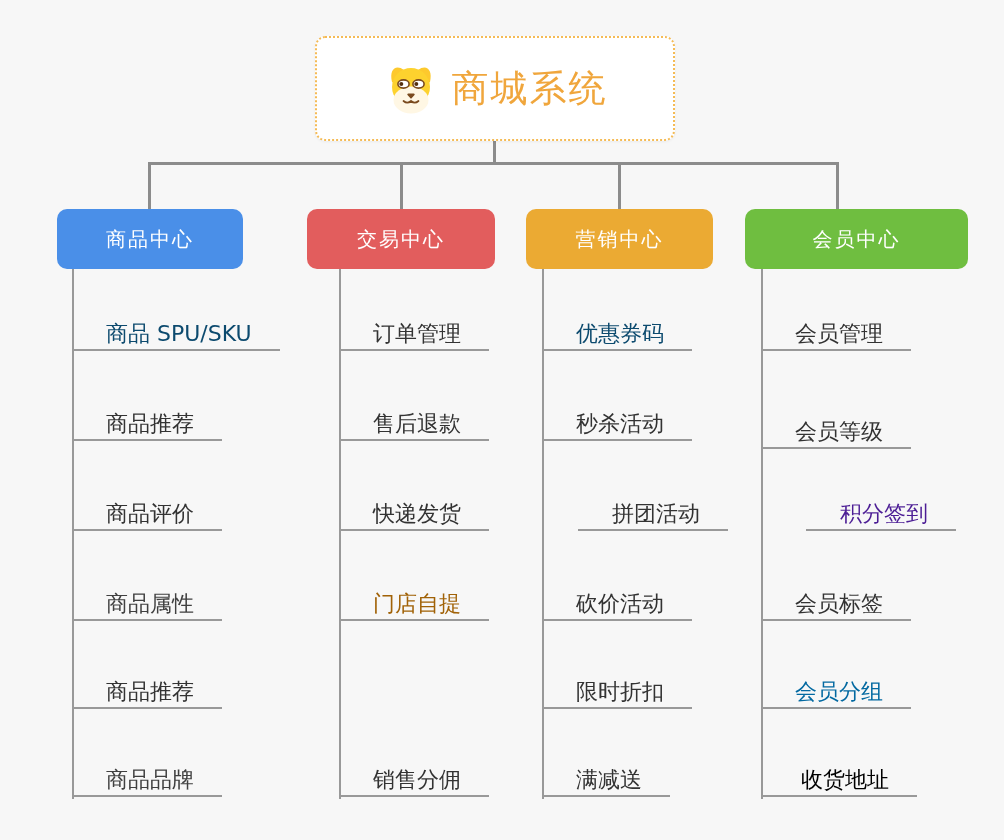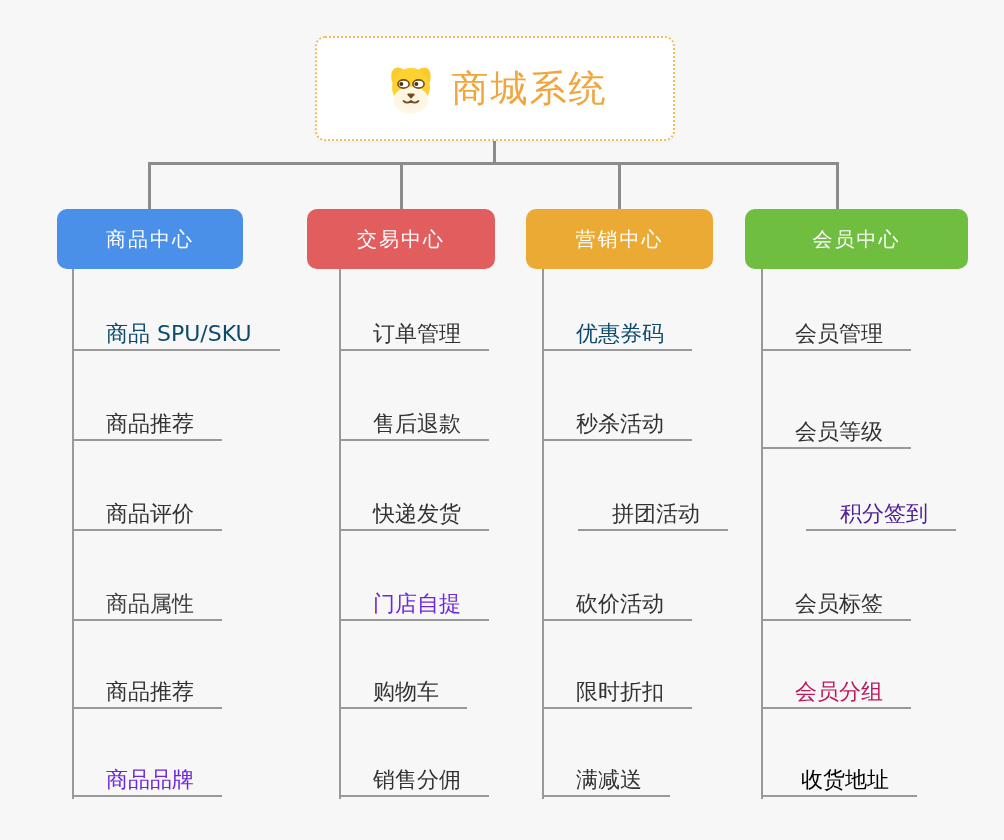--- a/index.html
+++ b/index.html
@@ -143,46 +143,45 @@
     <span>会员中心</span>
   </div>
 
   <div class="col col-1">
     <div class="vline" style="background: rgb(153, 153, 153);"></div>
     <div class="child child-r1" style="color: #0c4a6e; border-bottom-color: rgb(153, 153, 153);">商品 SPU/SKU</div>
     <div class="child child-r2" style="color: rgb(51, 51, 51); border-bottom-color: rgb(153, 153, 153);">商品推荐</div>
     <div class="child child-r3" style="color: rgb(51, 51, 51); border-bottom-color: rgb(153, 153, 153);">商品评价</div>
     <div class="child child-r4" style="color: #404040; border-bottom-color: rgb(153, 153, 153);">商品属性</div>
     <div class="child child-r5" style="color: rgb(51, 51, 51); border-bottom-color: rgb(153, 153, 153);">商品推荐</div>
-    <div class="child child-r6" style="color: #6d28d9; border-bottom-color: rgb(153, 153, 153);">商品品牌</div>
+    <div class="child child-r6" style="color: #404040; border-bottom-color: rgb(153, 153, 153);">商品品牌</div>
   </div>
 
   <div class="col col-2">
     <div class="vline" style="background: rgb(153, 153, 153);"></div>
     <div class="child child-r1" style="color: rgb(51, 51, 51); border-bottom-color: rgb(153, 153, 153);">订单管理</div>
     <div class="child child-r2" style="color: rgb(51, 51, 51); border-bottom-color: rgb(153, 153, 153);">售后退款</div>
     <div class="child child-r3" style="color: rgb(51, 51, 51); border-bottom-color: rgb(153, 153, 153);">快递发货</div>
-    <div class="child child-r4" style="color: #6d28d9; border-bottom-color: rgb(153, 153, 153);">门店自提</div>
-    <div class="child child-r5" style="color: rgb(51, 51, 51); border-bottom-color: rgb(153, 153, 153);">购物车</div>
+    <div class="child child-r4" style="color: #a16207; border-bottom-color: rgb(153, 153, 153);">门店自提</div>
     <div class="child child-r6" style="color: rgb(51, 51, 51); border-bottom-color: rgb(153, 153, 153);">销售分佣</div>
   </div>
 
   <div class="col col-3">
     <div class="vline" style="background: rgb(153, 153, 153);"></div>
     <div class="child child-r1" style="color: #0c4a6e; border-bottom-color: rgb(153, 153, 153);">优惠券码</div>
     <div class="child child-r2" style="color: rgb(51, 51, 51); border-bottom-color: rgb(153, 153, 153);">秒杀活动</div>
     <div class="child child-r3" style="color: rgb(51, 51, 51); border-bottom-color: rgb(153, 153, 153); margin-left: 36px;">拼团活动</div>
     <div class="child child-r4" style="color: rgb(51, 51, 51); border-bottom-color: rgb(153, 153, 153);">砍价活动</div>
     <div class="child child-r5" style="color: rgb(51, 51, 51); border-bottom-color: rgb(153, 153, 153);">限时折扣</div>
     <div class="child child-r6" style="color: rgb(51, 51, 51); border-bottom-color: rgb(153, 153, 153);">满减送</div>
   </div>
 
   <div class="col col-4">
     <div class="vline" style="background: rgb(153, 153, 153);"></div>
     <div class="child child-r1" style="color: rgb(51, 51, 51); border-bottom-color: rgb(153, 153, 153);">会员管理</div>
     <div class="child child-r2" style="color: rgb(51, 51, 51); border-bottom-color: rgb(153, 153, 153); margin-top: 8px;">会员等级</div>
     <div class="child child-r3" style="color: #4c1d95; border-bottom-color: rgb(153, 153, 153); margin-left: 45px;">积分签到</div>
     <div class="child child-r4" style="color: rgb(51, 51, 51); border-bottom-color: rgb(153, 153, 153);">会员标签</div>
-    <div class="child child-r5" style="color: #be185d; border-bottom-color: rgb(153, 153, 153); text-align: center;">会员分组</div>
+    <div class="child child-r5" style="color: #0369a1; border-bottom-color: rgb(153, 153, 153); text-align: center;">会员分组</div>
     <div class="child child-r6" style="color: #000000; border-bottom-color: rgb(153, 153, 153); padding-left: 40px;">收货地址</div>
   </div>
 
 </div>
 
 </body></html>

